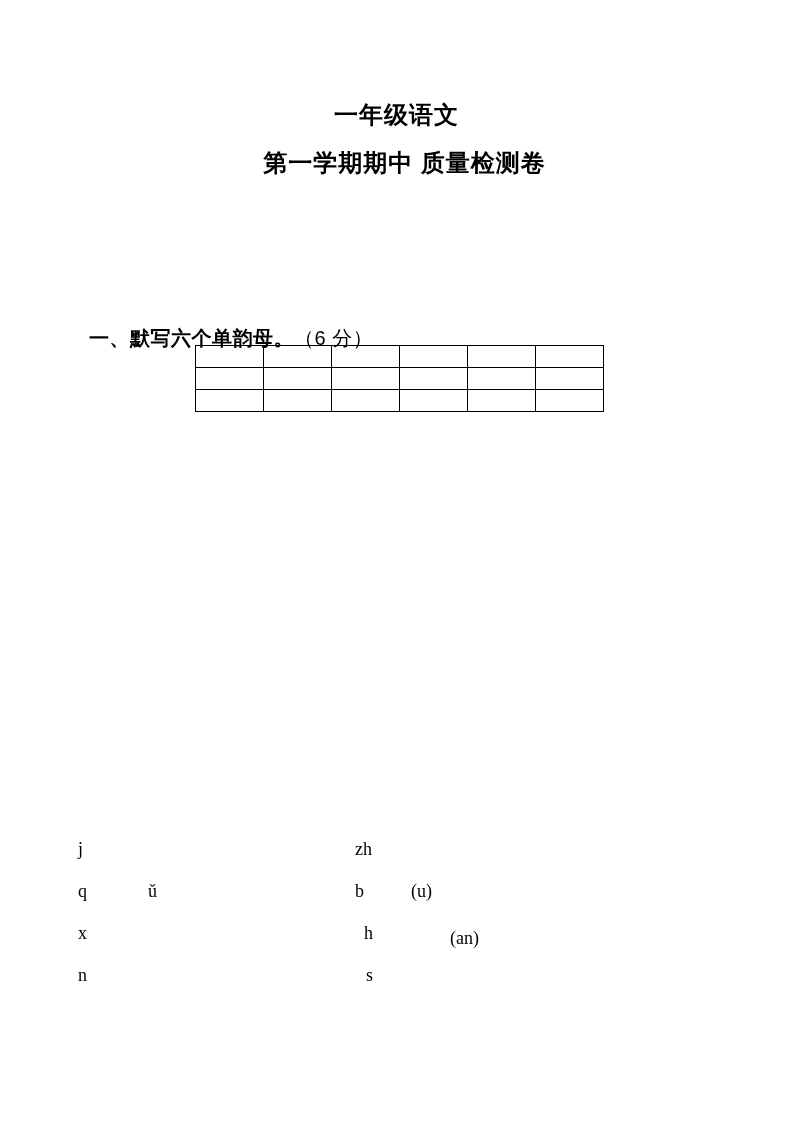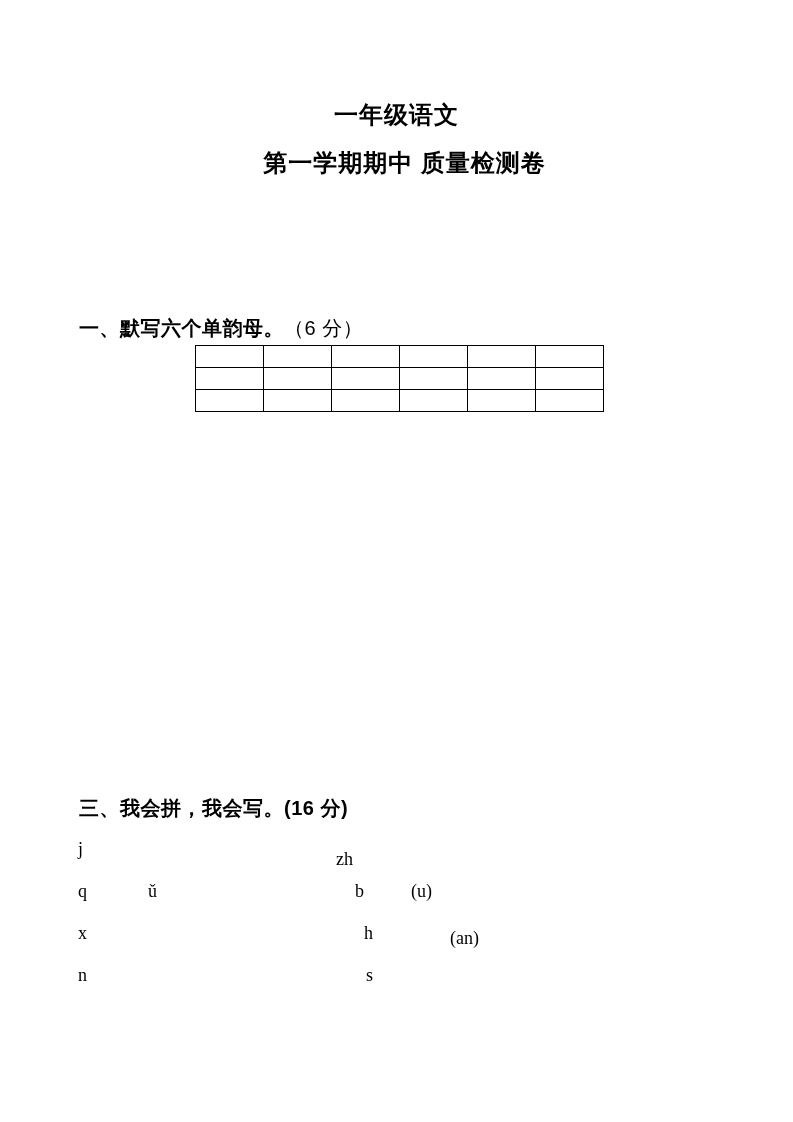--- a/index.html
+++ b/index.html
@@ -38,21 +38,21 @@
     letter-spacing: 1px;
     margin: 8px;
   }
   .section-heading {
     position: absolute;
     left: 75px;
     font-size: 20px;
     font-weight: bold;
     letter-spacing: 0.5px;
     white-space: nowrap;
-    margin: 4px;
+    margin: 14px;
   }
   .section-one   { top: 311px; }
   .section-two   { top: 418px; }
   .section-three { top: 791px; }
   .score-regular { font-weight: normal; }
   .score-bold    { font-weight: bold; }
   .answer-grid {
     position: absolute;
     left: 195px;
     top: 345px;
@@ -109,24 +109,23 @@
           <td></td>
           <td></td>
           <td></td>
           <td></td>
           <td></td>
         </tr>
       </tbody>
   </table>
 
 
-  <p class="section-heading section-three"><span>三、我会拼，我会写。</span><span class="score-bold">(16 分)</span></p>
 
   <span class="pinyin-item" style="left:78px;  top:840px;">j</span>
-  <span class="pinyin-item" style="left:336px; top:840px;margin-top:10px;">zh</span>
+  <span class="pinyin-item" style="left:355px; top:840px;">zh</span>
 
   <span class="pinyin-item" style="left:78px;  top:882px;">q</span>
   <span class="pinyin-item" style="left:148px; top:882px;">ǔ</span>
   <span class="pinyin-item" style="left:355px; top:882px;">b</span>
   <span class="pinyin-item" style="left:411px; top:882px;">(u)</span>
   <span class="pinyin-item" style="left:450px; top:882px;margin-top:47px;">(an)</span>
 
   <span class="pinyin-item" style="left:78px;  top:924px;">x</span>
   <span class="pinyin-item" style="left:364px; top:924px;">h</span>
 

